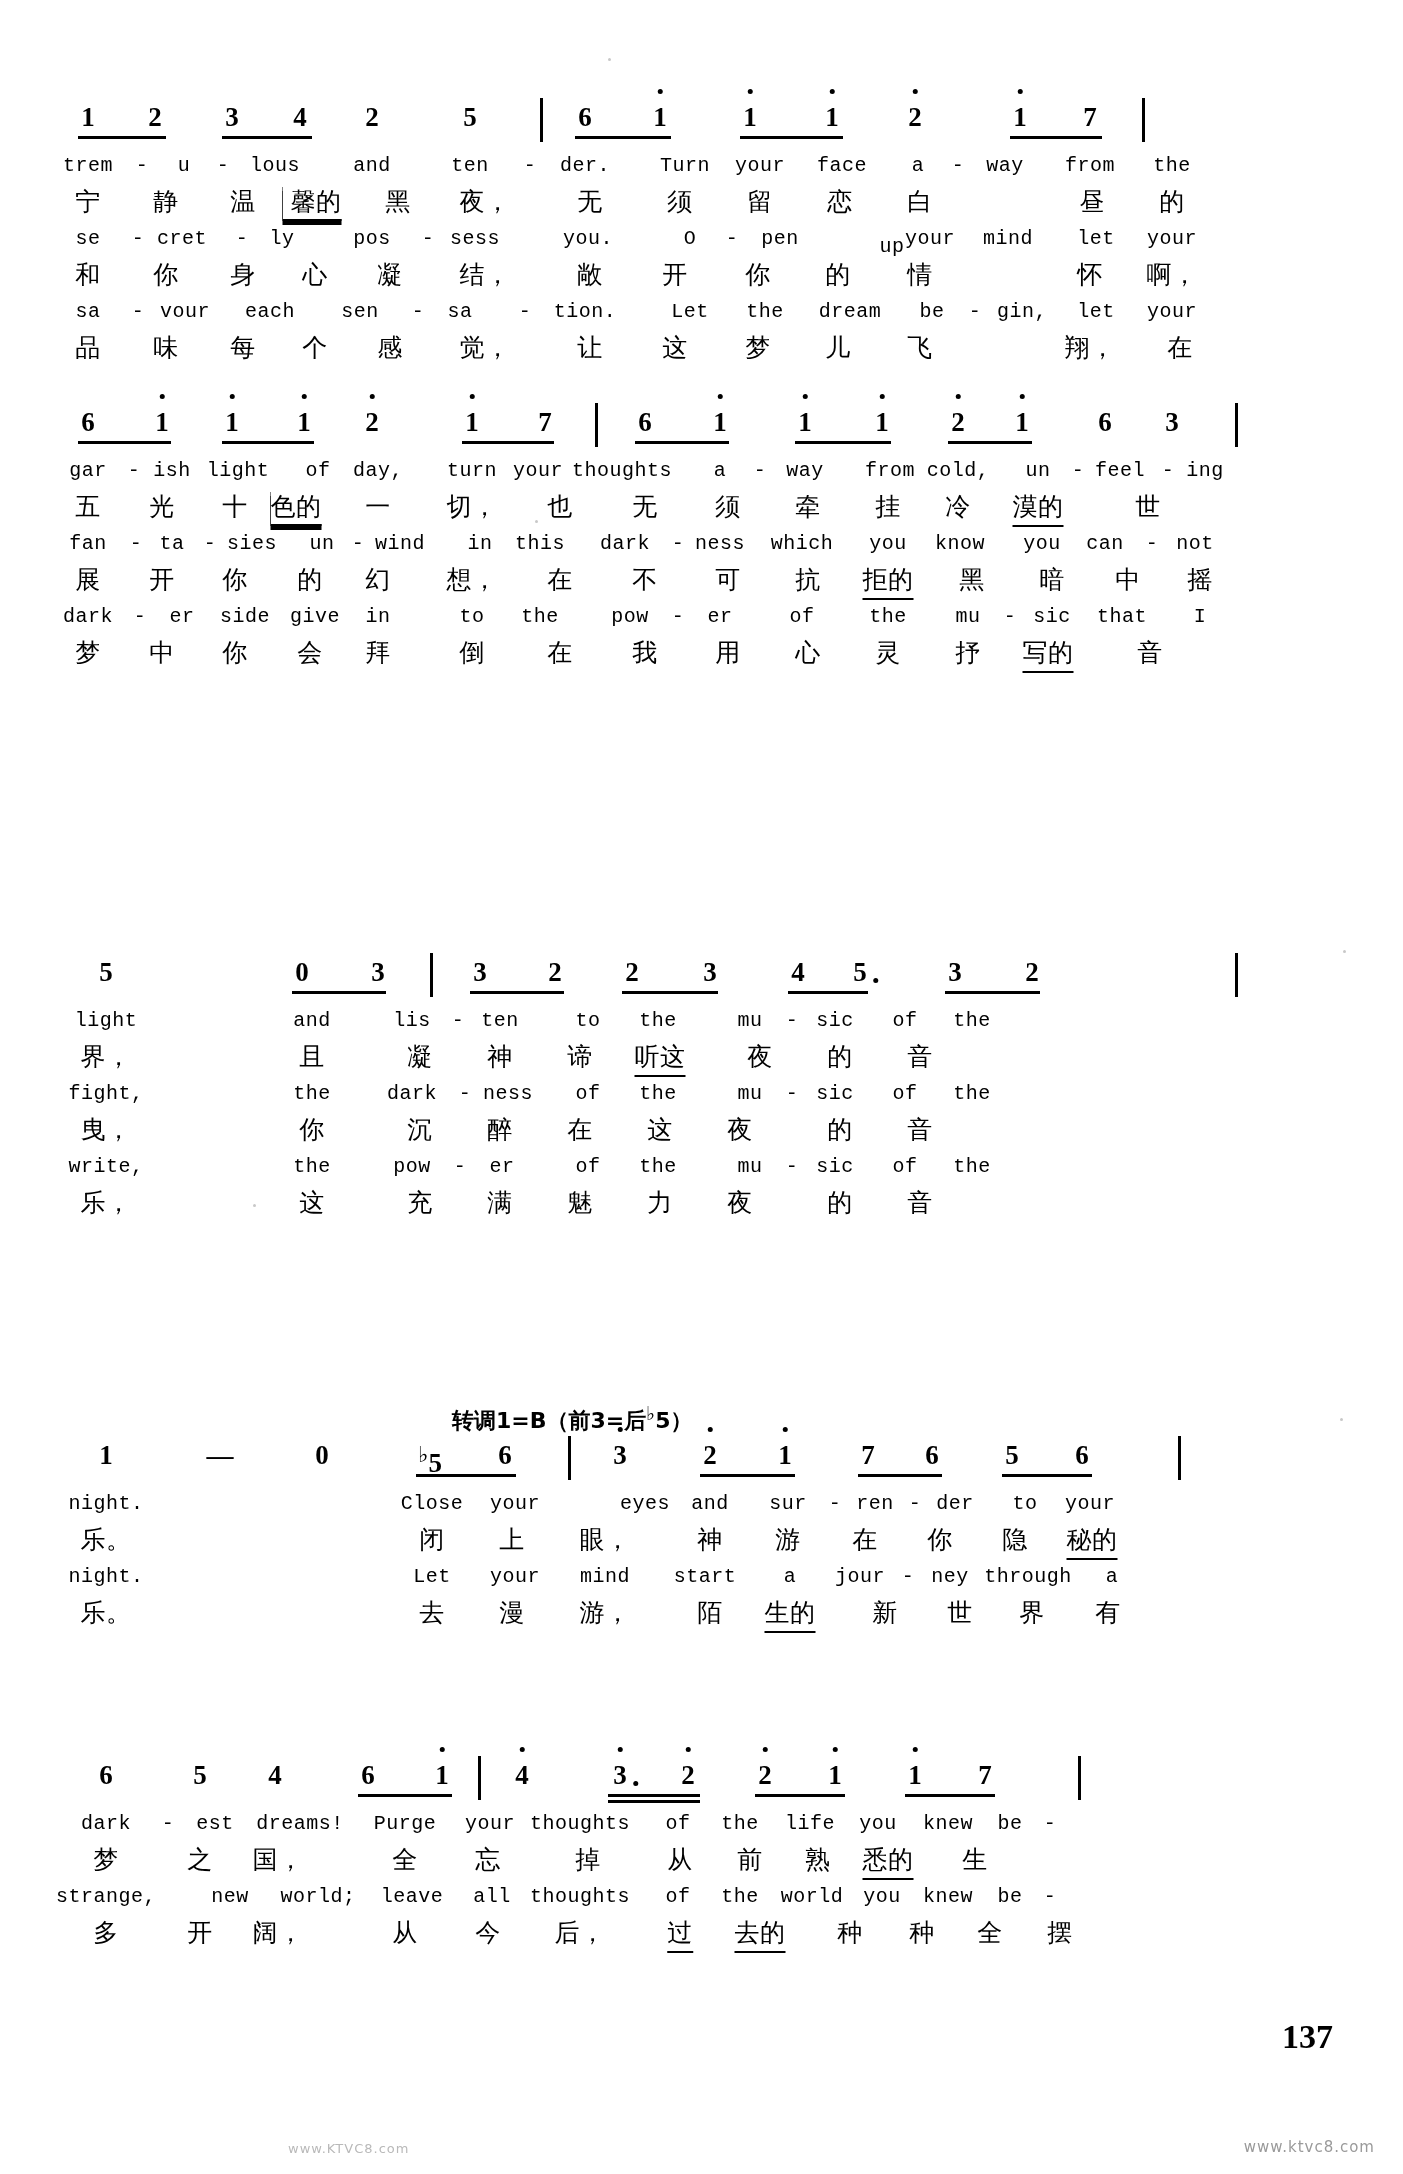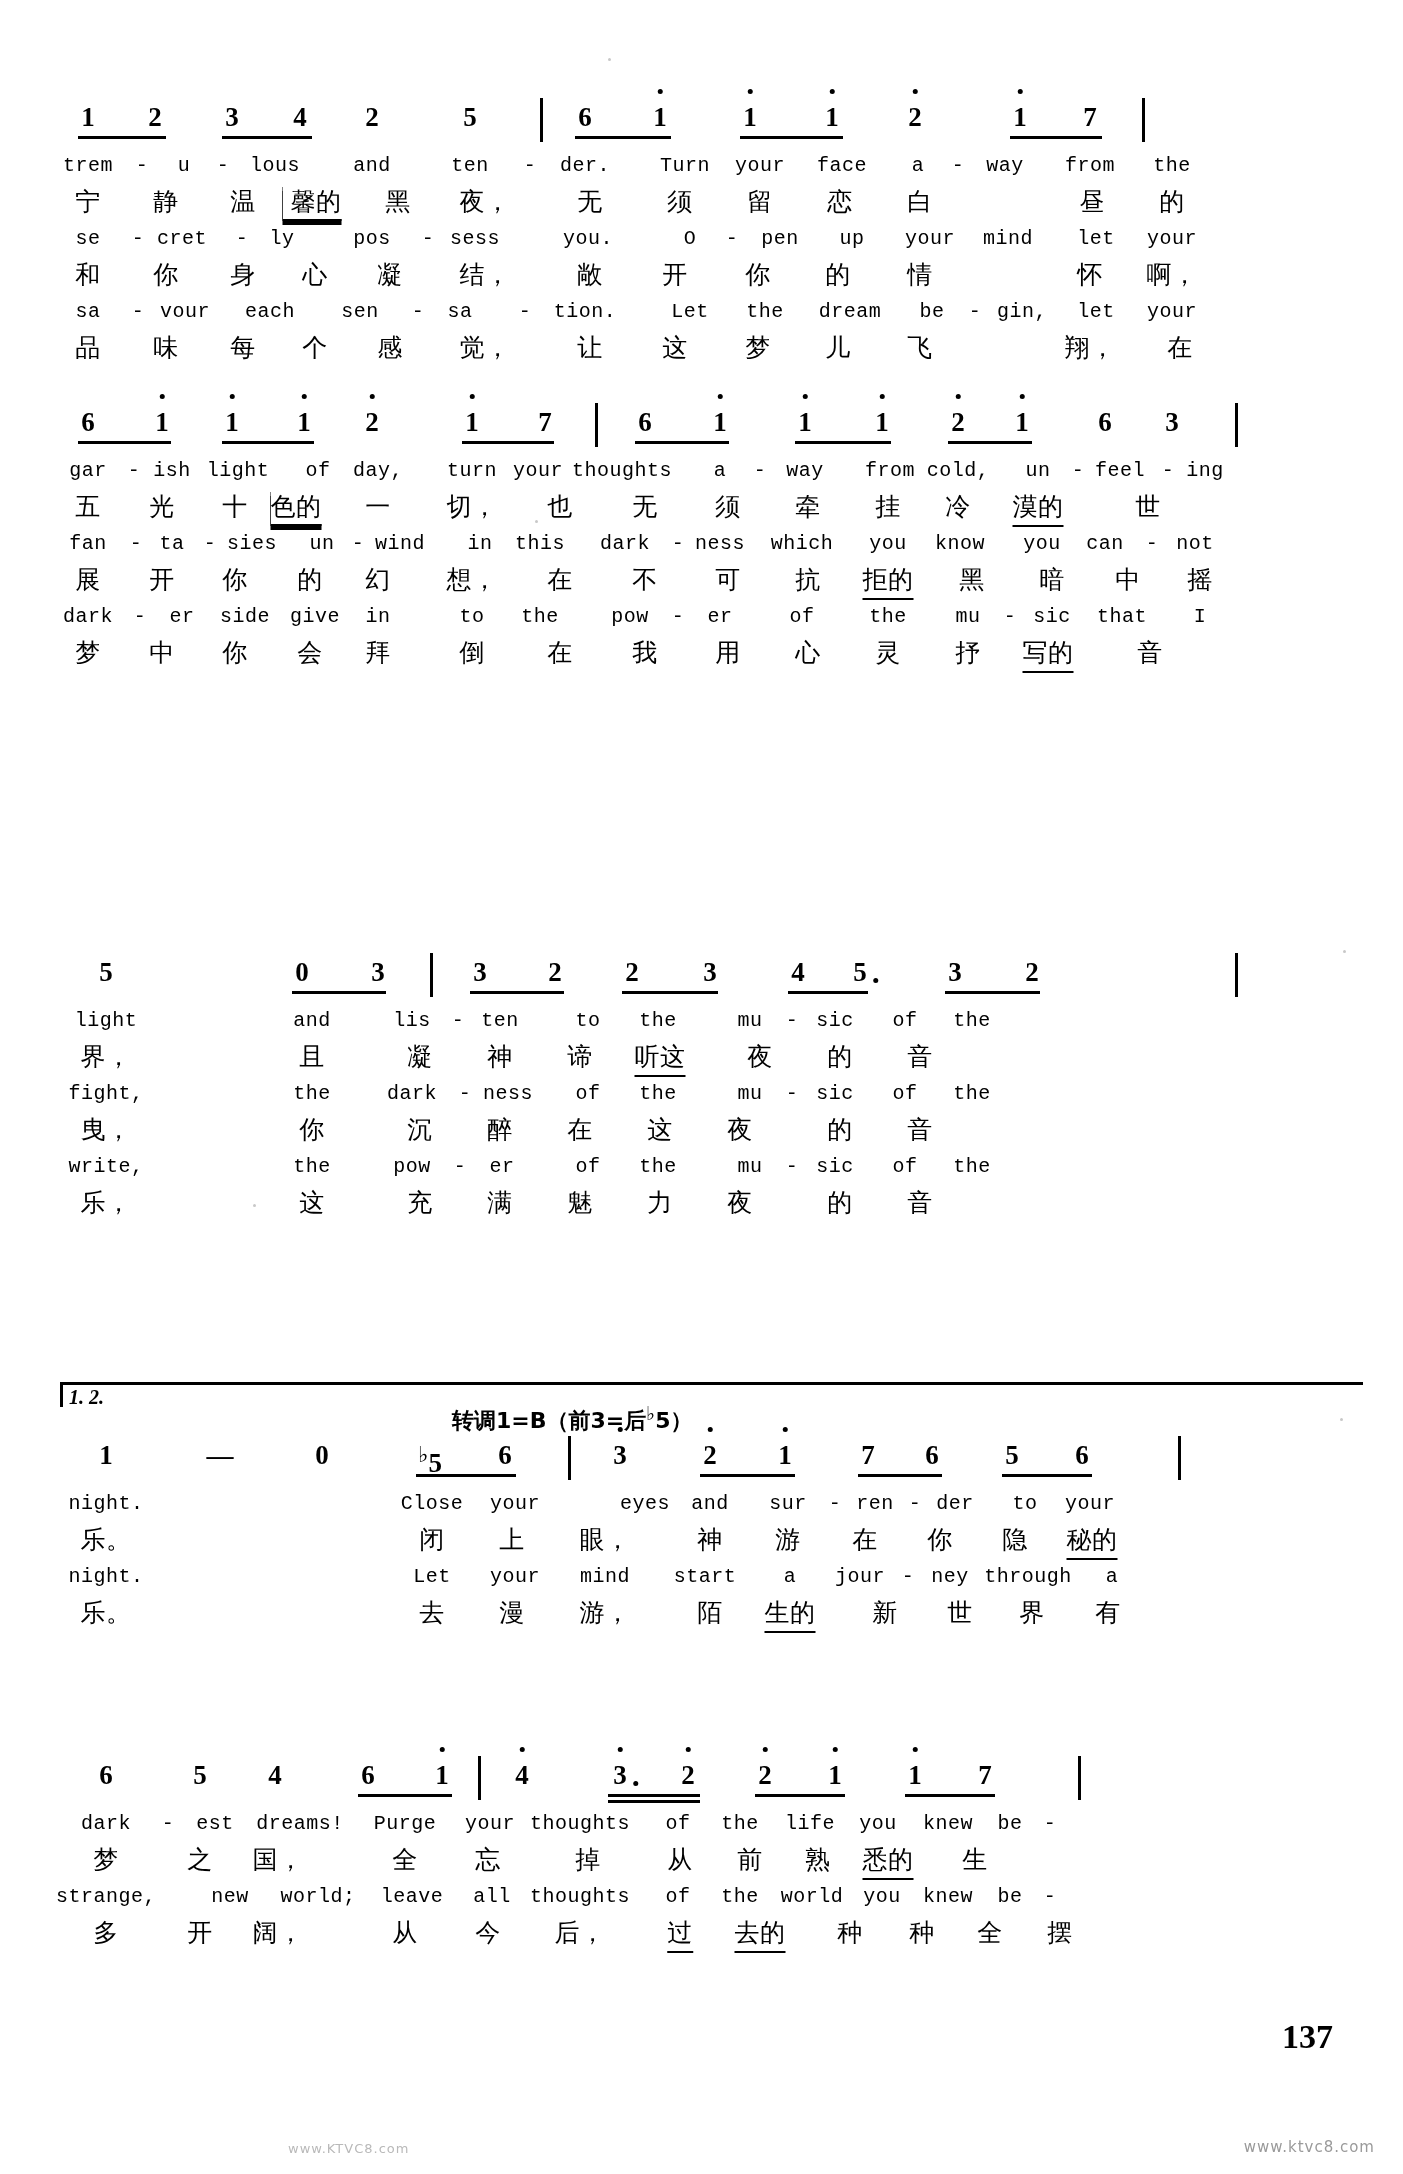--- a/index.html
+++ b/index.html
@@ -165,21 +165,21 @@
         <div class="syl" style="left: 122px;">cret</div>
         <div class="syl" style="left: 182px;">-</div>
         <div class="syl" style="left: 222px;">ly</div>
         <div class="syl" style="left: 312px;">pos</div>
         <div class="syl" style="left: 368px;">-</div>
         <div class="syl" style="left: 415px;">sess</div>
         <div class="syl" style="left: 528px;">you.</div>
         <div class="syl" style="left: 630px;">O</div>
         <div class="syl" style="left: 672px;">-</div>
         <div class="syl" style="left: 720px;">pen</div>
-        <div class="syl" style="left: 792px;">up</div>
+        <div class="syl" style="left: 832px; margin-top: 8px;">up</div>
         <div class="syl" style="left: 870px;">your</div>
         <div class="syl" style="left: 948px;">mind</div>
         <div class="syl" style="left: 1036px;">let</div>
         <div class="syl" style="left: 1112px;">your</div>
       </div>
     <div class="lyricrow cn">
         <div class="syl cn" style="left: 28px;">和</div>
         <div class="syl cn" style="left: 106px;">你</div>
         <div class="syl cn" style="left: 183px;">身</div>
         <div class="syl cn" style="left: 255px;">心</div>
@@ -460,23 +460,20 @@
         <div class="syl cn" style="left: 360px;">充</div>
         <div class="syl cn" style="left: 440px;">满</div>
         <div class="syl cn" style="left: 520px;">魅</div>
         <div class="syl cn" style="left: 600px;">力</div>
         <div class="syl cn" style="left: 680px;">夜</div>
         <div class="syl cn" style="left: 780px;">的</div>
         <div class="syl cn" style="left: 860px;">音</div>
       </div>
   </div>
 
-  <div class="volta" style="left:60px;top:1382px;width:1300px;">
-    <span class="vlabel">1. 2.</span>
-  </div>
   <div class="keychange" style="left:452px;top:1402px;">
     <span>转调1=B（前3=后</span><span class="fl">♭</span><span>5）</span>
   </div>
 
   <div class="system" id="sys4" style="top:1438px;">
     <div class="noterow">
         <div class="beam" style="left: 356px; width: 100px;"></div>
         <div class="beam" style="left: 640px; width: 95px;"></div>
         <div class="beam" style="left: 798px; width: 84px;"></div>
         <div class="beam" style="left: 942px; width: 90px;"></div>

